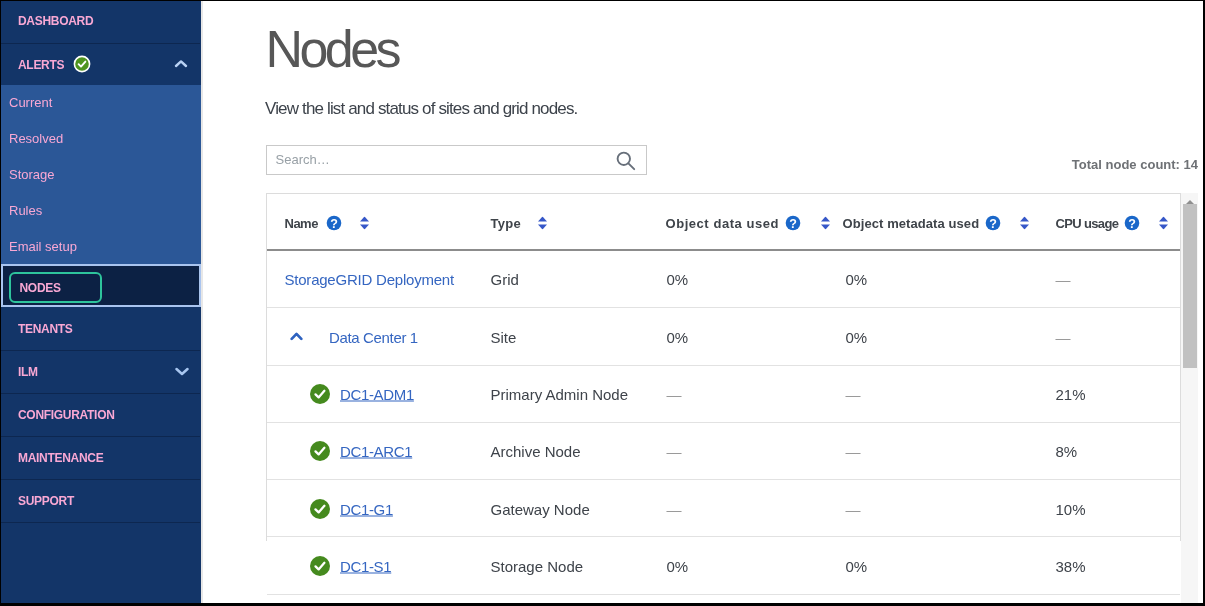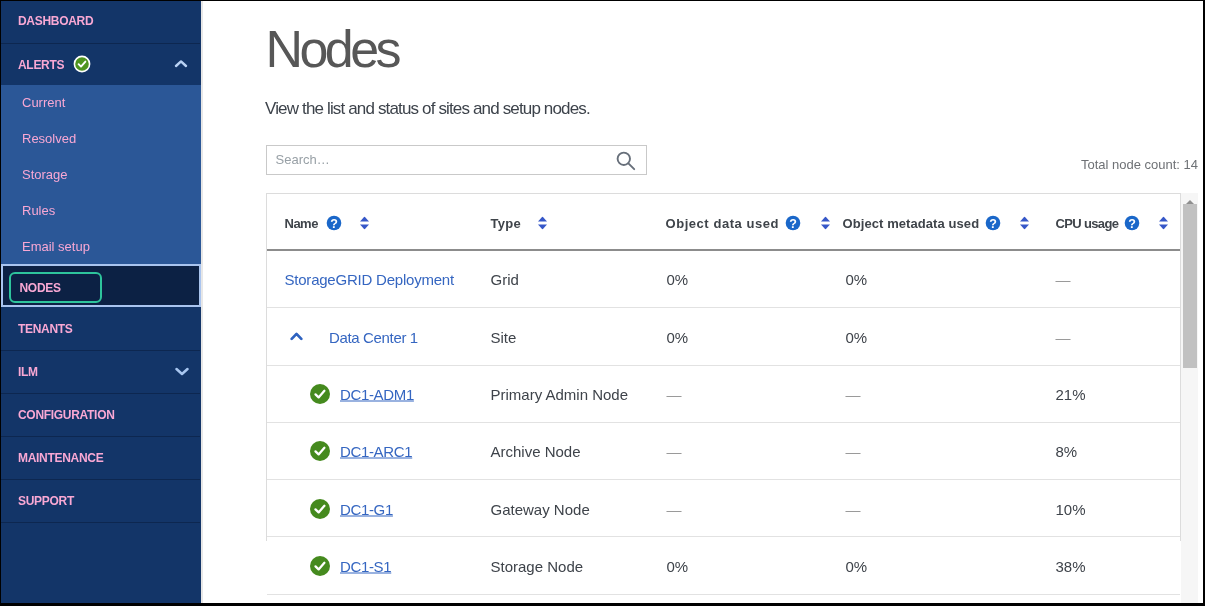--- a/index.html
+++ b/index.html
@@ -10,39 +10,39 @@
   
   .sidebar { position:absolute; left:1px; top:1px; width:202px; height:602px;
     background:#133568; color:#f9a8d4; border-right:2.6px solid #e7e7e7; }
   .nav-item { position:absolute; left:0; width:199.4px; height:43px;
     font-size:12px; font-weight:bold; letter-spacing:-.3px;
     display:flex; align-items:center; padding-left:17px; }
   .sep { border-top:1px solid #0d2750; }
   .submenu { position:absolute; left:0; top:84px; width:100%; height:179px;
     background:#2b5797; display:flex; flex-direction:column; }
   .submenu div { height:35.8px; display:flex; align-items:center;
-    padding-left:21px; font-size:13px; font-weight:normal; }
+    padding-left:8px; font-size:13px; font-weight:normal; }
   .sel { position:absolute; left:0; top:263px; width:201px; height:43px;
     background:#0c2144; border:2px solid #a9c4ef; display:flex; align-items:center; }
   .selring { border:2px solid #2ec49c; border-radius:6px; margin-left:5.5px; margin-top:4px;
     width:93px; height:31px; display:flex; align-items:center; padding-left:9px;
     font-size:12px; font-weight:bold; letter-spacing:-.3px; }
   .chev { position:absolute; right:14px; }
   
   .main { position:absolute; left:203.6px; top:1px; width:999.4px; height:602px; background:#fff; }
   h1.title { position:absolute; left:265.5px; top:23.5px; font-size:52px; line-height:50px;
     font-weight:normal; letter-spacing:-3.55px; color:#575757; }
   .subtitle { position:absolute; left:265px; top:98.7px; font-size:17px; line-height:20px;
     letter-spacing:-0.85px; color:#3d434b; }
   .search { position:absolute; left:266px; top:145px; width:381px; height:30px;
     border:1px solid #c9c9c9; }
   .search .ph { position:absolute; left:8.5px; top:6px; font-size:13px; color:#98a0a6; }
   .search svg { position:absolute; right:9px; top:4px; }
   .count { position:absolute; left:898px; top:157px; width:300px; text-align:right;
-    font-size:13px; color:#6e7175; }
+    font-size:13px; color:#6e7175;font-weight:bold; }
   
   .table { position:absolute; left:266px; top:193px; width:915px; height:348px;
     border:1px solid #dcdcdc; border-bottom:none; }
   .thead { position:relative; height:57px; border-bottom:2.5px solid #8c8c8c;
     font-size:13px; font-weight:bold; color:#3f444a; }
   .thead span { position:absolute; top:28.5px; transform:translateY(-50%); }
   .row span { position:absolute; top:50%; transform:translateY(-50%); }
   .thead .hicon { top:28.5px; }
   .row { position:relative; height:57.3px; border-bottom:1px solid #e2e2e2;
     font-size:15px; color:#3e434a; }
@@ -92,21 +92,21 @@
     </svg>
   </div>
   <div class="nav-item sep" style="top:392px">CONFIGURATION</div>
   <div class="nav-item sep" style="top:435px">MAINTENANCE</div>
   <div class="nav-item sep" style="top:478px">SUPPORT</div>
   <div class="nav-item sep" style="top:521px"></div>
 </div>
 
 <div class="main"></div>
 <h1 class="title">Nodes</h1>
-<div class="subtitle">View the list and status of sites and setup nodes.</div>
+<div class="subtitle">View the list and status of sites and grid nodes.</div>
 <div class="search">
   <span class="ph">Search…</span>
   <svg width="22" height="22" viewBox="0 0 22 22">
     <circle cx="8.8" cy="8.8" r="6.2" stroke="#676f7a" stroke-width="1.9" fill="none"></circle>
     <path d="M13.4 13.4 L19.2 19.2" stroke="#676f7a" stroke-width="1.9" stroke-linecap="round"></path>
   </svg>
 </div>
 <div class="count">Total node count: 14</div>
 
 <div class="table">

